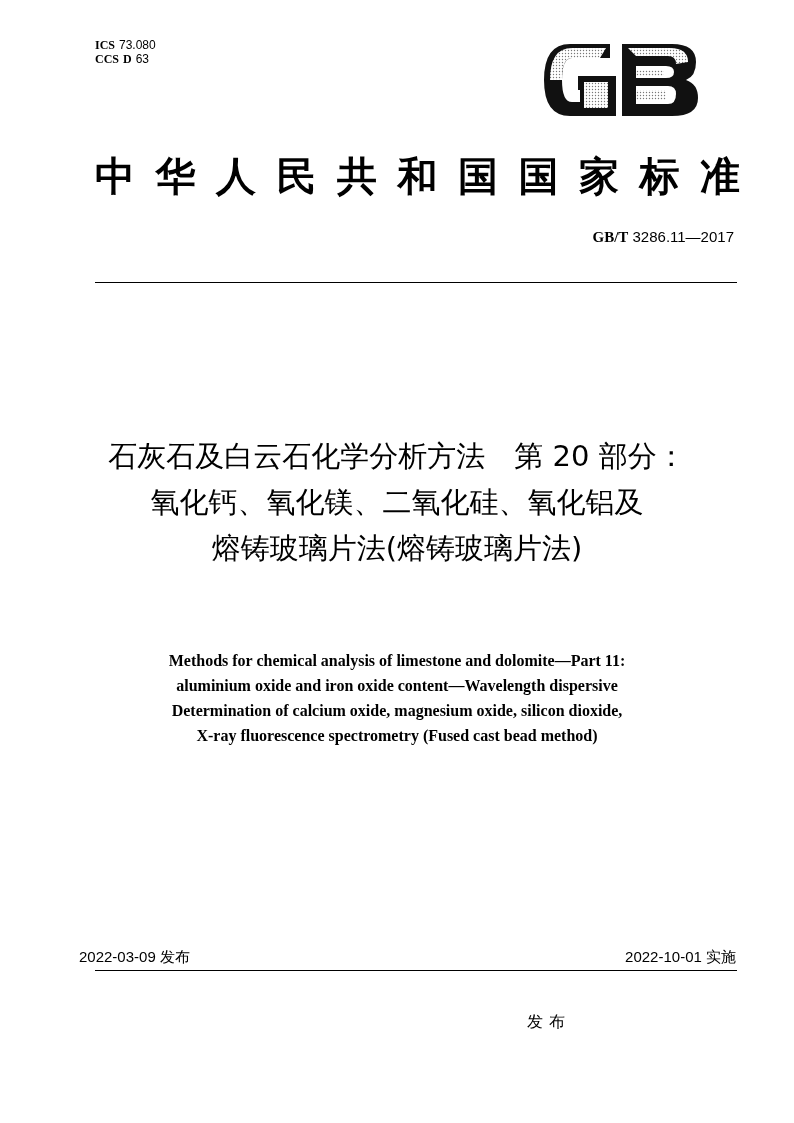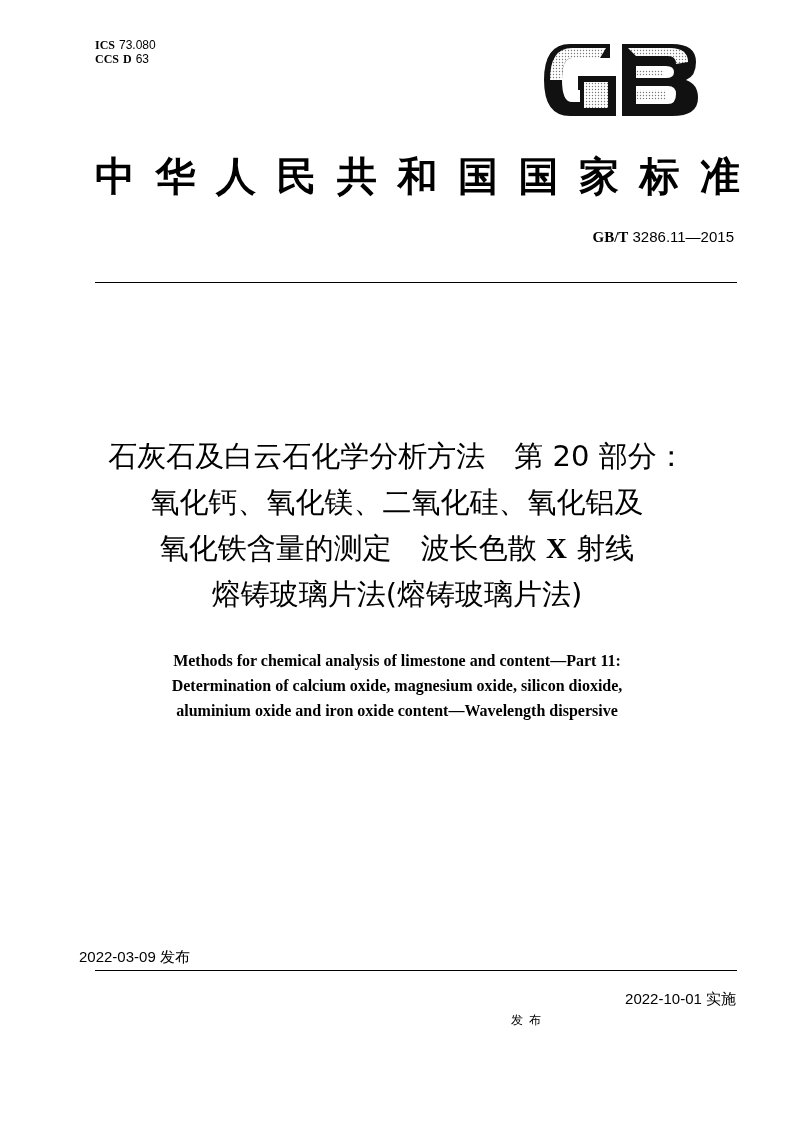--- a/index.html
+++ b/index.html
@@ -10,24 +10,24 @@
     .cls .v { font-family: "Liberation Sans", sans-serif; font-size: 12px; }
     .logo { left: 540px; top: 40px; width: 160px; height: 80px; }
     .natl { left: 95px; top: 150px; width: 645px; font-family: "DejaVu Serif", serif; font-weight: bold; font-size: 40px; line-height: 52px; display: flex; justify-content: space-between; }
     .stdno { right: 60px; top: 228px; font-size: 15px; font-family: "Liberation Sans", sans-serif; }
     .stdno .gb { font-family: "Liberation Serif", serif; font-weight: bold; }
     .rule1 { left: 95px; top: 282px; width: 642px; height: 0; border-top: 1.5px solid #000; }
     .cn-title { left: 60px; top: 433px; width: 674px; text-align: center; font-family: "DejaVu Sans", sans-serif; font-size: 29px; line-height: 46px; }
     .cn-title .X { font-family: "Liberation Serif", serif; font-weight: bold; }
     .en-title { left: 60px; top: 648px; width: 674px; text-align: center; font-family: "Liberation Serif", serif; font-weight: bold; font-size: 16px; line-height: 25px; }
     .date-l { left: 79px; top: 948px; font-family: "Liberation Sans", sans-serif; font-size: 15px; }
-    .date-r { right: 58px; top: 990px; font-family: "Liberation Sans", sans-serif; font-size: 15px; }
+    .date-r { right: 58px; top: 948px; font-family: "Liberation Sans", sans-serif; font-size: 15px; }
     .rule2 { left: 95px; top: 970px; width: 642px; height: 0; border-top: 1.5px solid #000; }
     .issuers { left: 255px; top: 998px; font-family: "DejaVu Serif", serif; font-size: 21px; line-height: 24px; letter-spacing: 2px; }
-    .publish { left: 511px; top: 1012px; font-family: "DejaVu Sans", sans-serif; font-size: 12px; letter-spacing: 6px; }
+    .publish { left: 527px; top: 1012px; font-family: "DejaVu Sans", sans-serif; font-size: 16px; letter-spacing: 6px; }
   </style>
 </head>
 <body>
 
 <div class="abs cls">
   <div><span class="k">ICS</span><span class="v">73.080</span></div>
   <div><span class="k">CCS</span><span class="k">D</span><span class="v">63</span></div>
 </div>
 
 <div class="abs logo">
@@ -59,36 +59,36 @@
   <span>和</span>
   <span>国</span>
   <span>国</span>
   <span>家</span>
   <span>标</span>
   <span>准</span>
 </div>
 
 <div class="abs stdno">
   <span class="gb">GB/T</span>
-  <span>3286.11—2015</span>
+  <span>3286.11—2017</span>
 </div>
 
 <div class="abs rule1"></div>
 
 <div class="abs cn-title">
   <div>石灰石及白云石化学分析方法　第 20 部分：</div>
   <div>氧化钙、氧化镁、二氧化硅、氧化铝及</div>
-  <div><span>氧化铁含量的测定　波长色散 </span><span class="X">X</span><span> 射线</span></div>
   <div>熔铸玻璃片法(熔铸玻璃片法)</div>
 </div>
 
 <div class="abs en-title">
-  <div>Methods for chemical analysis of limestone and content—Part 11:</div>
+  <div>Methods for chemical analysis of limestone and dolomite—Part 11:</div>
+  <div>aluminium oxide and iron oxide content—Wavelength dispersive</div>
   <div>Determination of calcium oxide, magnesium oxide, silicon dioxide,</div>
-  <div>aluminium oxide and iron oxide content—Wavelength dispersive</div>
+  <div>X-ray fluorescence spectrometry (Fused cast bead method)</div>
 </div>
 
 <div class="abs date-l">2022-03-09 发布</div>
 <div class="abs date-r">2022-10-01 实施</div>
 <div class="abs rule2"></div>
 
 <div class="abs issuers">
 </div>
 <div class="abs publish">发布</div>
 

